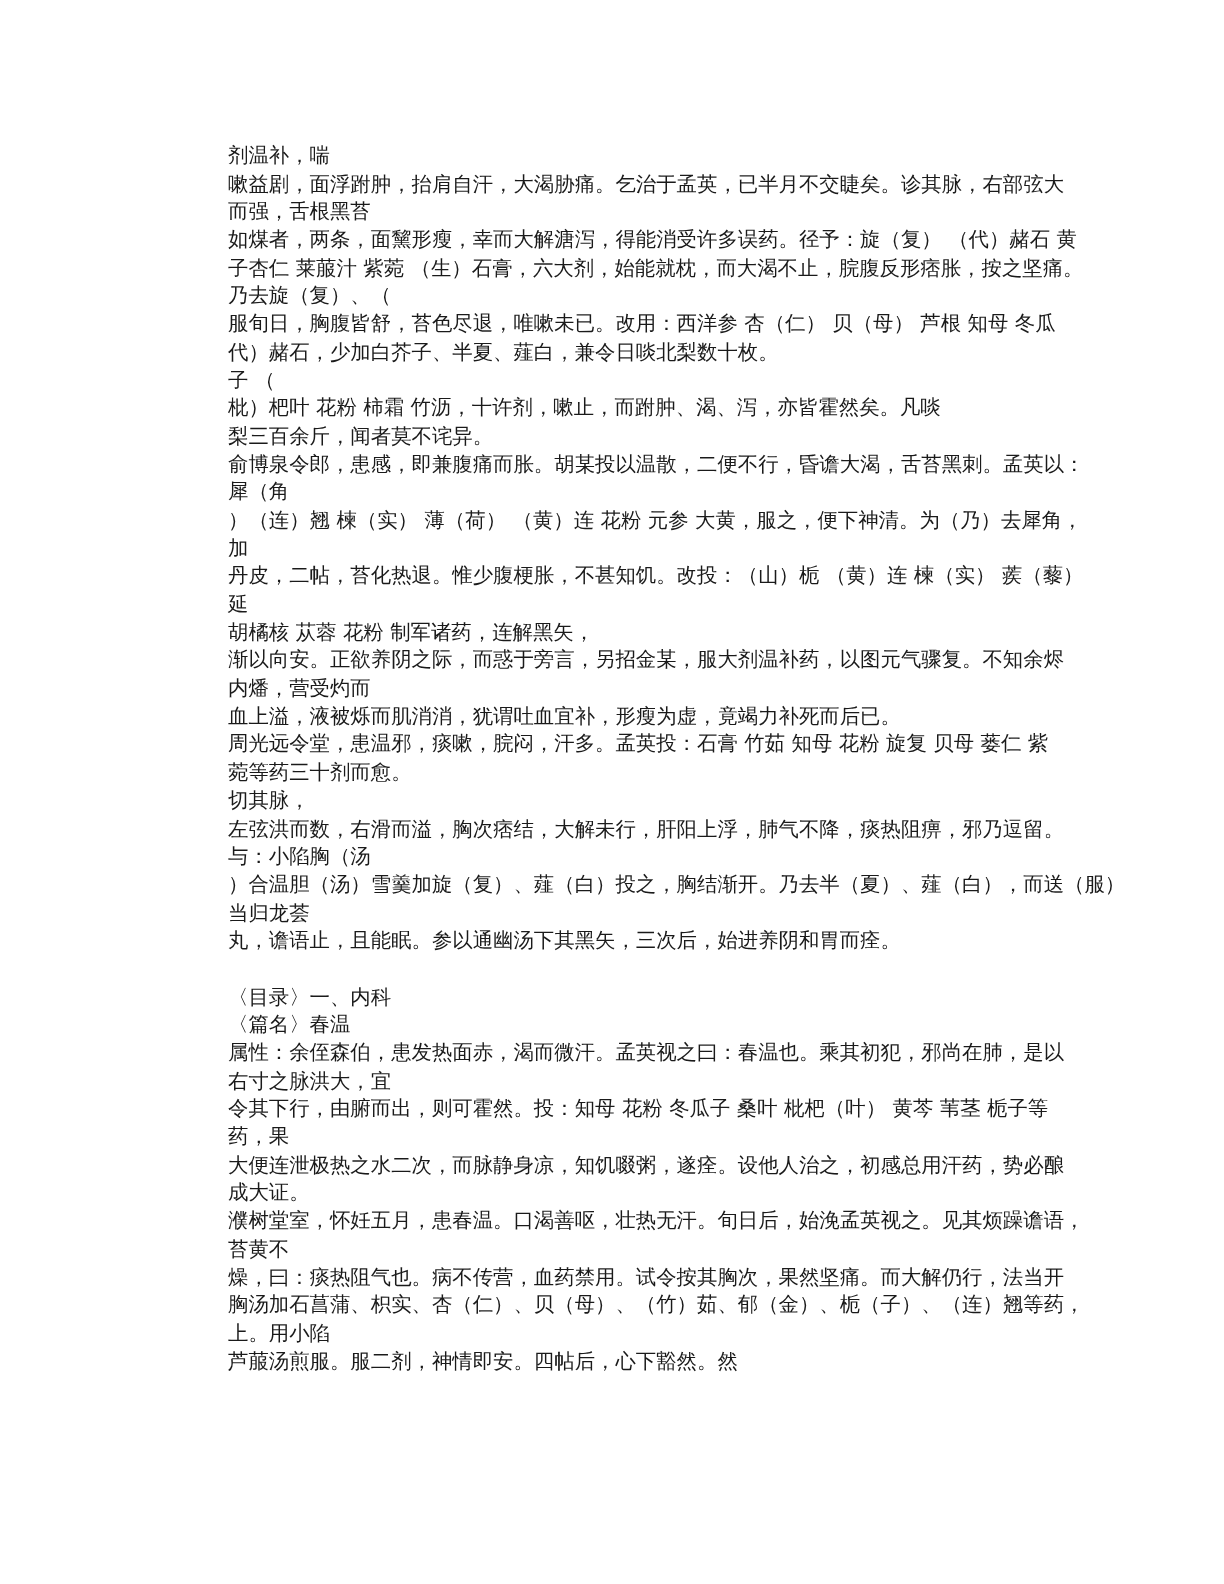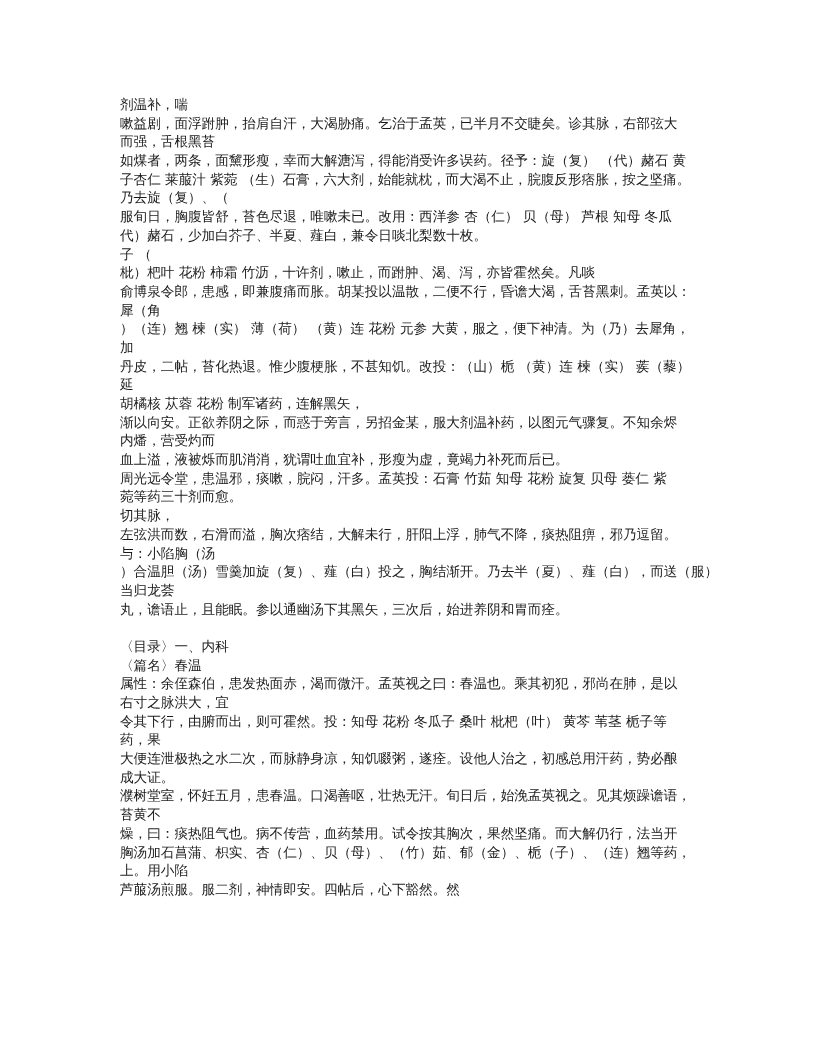--- a/index.html
+++ b/index.html
@@ -21,40 +21,42 @@
       font-family: "DejaVu Serif", "Liberation Serif", serif;
       font-size: 13.6px;
       line-height: 18.7px;
       color: #1a1a1a;
     }
     .line {
       display: block;
       white-space: pre;
       height: 18.7px;
       overflow: visible;
+      margin-left: 32px;
     }
     .blank {
       height: 18.7px;
     }
   </style>
 </head>
 <body>
 
 <div class="page">
   <div>
     <span class="line">剂温补，喘</span>
     <span class="line">嗽益剧，面浮跗肿，抬肩自汗，大渴胁痛。乞治于孟英，已半月不交睫矣。诊其脉，右部弦大</span>
     <span class="line">而强，舌根黑苔</span>
     <span class="line">如煤者，两条，面黧形瘦，幸而大解溏泻，得能消受许多误药。径予：旋（复） （代）赭石 黄</span>
     <span class="line">子杏仁 莱菔汁 紫菀 （生）石膏，六大剂，始能就枕，而大渴不止，脘腹反形痞胀，按之坚痛。</span>
     <span class="line">乃去旋（复）、（</span>
     <span class="line">服旬日，胸腹皆舒，苔色尽退，唯嗽未已。改用：西洋参 杏（仁） 贝（母） 芦根 知母 冬瓜</span>
     <span class="line">代）赭石，少加白芥子、半夏、薤白，兼令日啖北梨数十枚。</span>
     <span class="line">子 （</span>
     <span class="line">枇）杷叶 花粉 柿霜 竹沥，十许剂，嗽止，而跗肿、渴、泻，亦皆霍然矣。凡啖</span>
+    <span class="line">梨三百余斤，闻者莫不诧异。</span>
     <span class="line">俞博泉令郎，患感，即兼腹痛而胀。胡某投以温散，二便不行，昏谵大渴，舌苔黑刺。孟英以：</span>
     <span class="line">犀（角</span>
     <span class="line">）（连）翘 楝（实） 薄（荷） （黄）连 花粉 元参 大黄，服之，便下神清。为（乃）去犀角，</span>
     <span class="line">加</span>
     <span class="line">丹皮，二帖，苔化热退。惟少腹梗胀，不甚知饥。改投：（山）栀 （黄）连 楝（实） 蒺（藜）</span>
     <span class="line">延</span>
     <span class="line">胡橘核 苁蓉 花粉 制军诸药，连解黑矢，</span>
     <span class="line">渐以向安。正欲养阴之际，而惑于旁言，另招金某，服大剂温补药，以图元气骤复。不知余烬</span>
     <span class="line">内燔，营受灼而</span>
     <span class="line">血上溢，液被烁而肌消消，犹谓吐血宜补，形瘦为虚，竟竭力补死而后已。</span>

